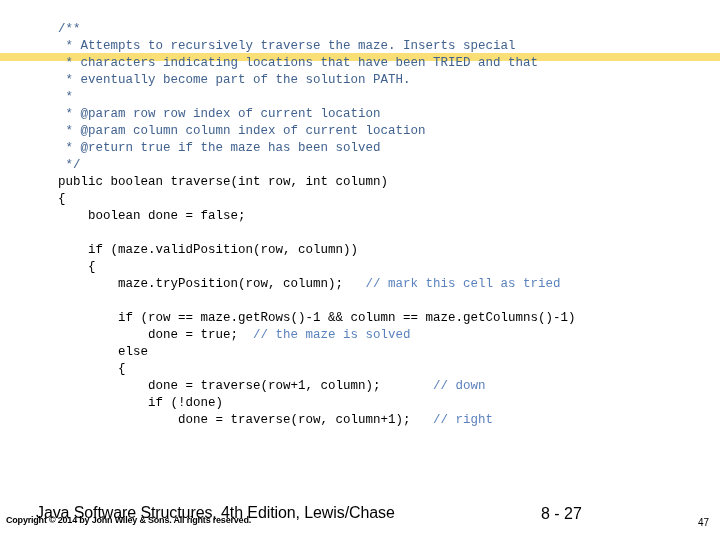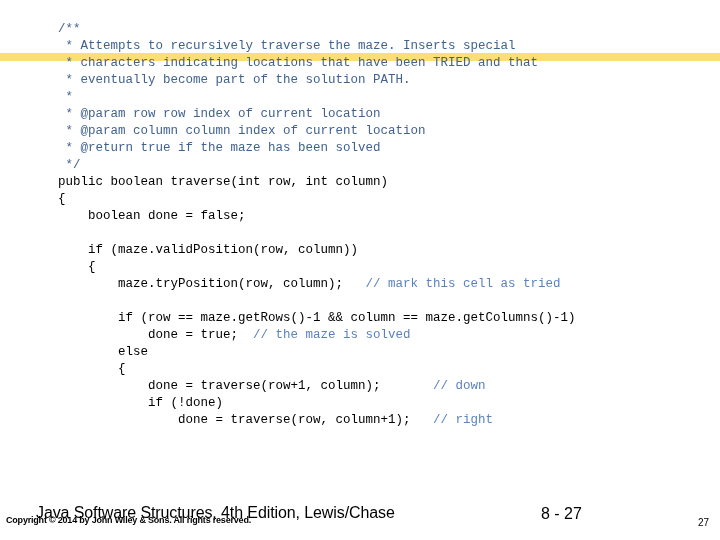--- a/index.html
+++ b/index.html
@@ -120,16 +120,16 @@
 <div id="slide">
 
   <div id="highlight-band"></div>
 
   <div id="code-block"><span class="code-line"><span class="tok-comment">/**</span></span><span class="code-line"><span class="tok-comment"> * Attempts to recursively traverse the maze. Inserts special</span></span><span class="code-line"><span class="tok-comment"> * characters indicating locations that have been TRIED and that</span></span><span class="code-line"><span class="tok-comment"> * eventually become part of the solution PATH.</span></span><span class="code-line"><span class="tok-comment"> *</span></span><span class="code-line"><span class="tok-comment"> * @param row row index of current location</span></span><span class="code-line"><span class="tok-comment"> * @param column column index of current location</span></span><span class="code-line"><span class="tok-comment"> * @return true if the maze has been solved</span></span><span class="code-line"><span class="tok-comment"> */</span></span><span class="code-line"><span class="tok-code">public boolean traverse(int row, int column)</span></span><span class="code-line"><span class="tok-code">{</span></span><span class="code-line"><span class="tok-code">    boolean done = false;</span></span><span class="code-line"><span class="tok-code"></span></span><span class="code-line"><span class="tok-code">    if (maze.validPosition(row, column))</span></span><span class="code-line"><span class="tok-code">    {</span></span><span class="code-line"><span class="tok-code">        maze.tryPosition(row, column);   </span><span class="tok-inline-comment">// mark this cell as tried</span></span><span class="code-line"><span class="tok-code"></span></span><span class="code-line"><span class="tok-code">        if (row == maze.getRows()-1 &amp;&amp; column == maze.getColumns()-1)</span></span><span class="code-line"><span class="tok-code">            done = true;  </span><span class="tok-inline-comment">// the maze is solved</span></span><span class="code-line"><span class="tok-code">        else</span></span><span class="code-line"><span class="tok-code">        {</span></span><span class="code-line"><span class="tok-code">            done = traverse(row+1, column);       </span><span class="tok-inline-comment">// down</span></span><span class="code-line"><span class="tok-code">            if (!done)</span></span><span class="code-line"><span class="tok-code">                done = traverse(row, column+1);   </span><span class="tok-inline-comment">// right</span></span></div>
 
   <div id="footer">
     <div id="footer-copyright">Copyright © 2014 by John Wiley &amp; Sons. All rights reserved.</div>
     <div id="footer-title">Java Software Structures, 4th Edition, Lewis/Chase</div>
     <div id="footer-section">8 - 27</div>
-    <div id="footer-pagenum">27</div>
+    <div id="footer-pagenum">47</div>
   </div>
 
 </div>
 
 </body></html>

